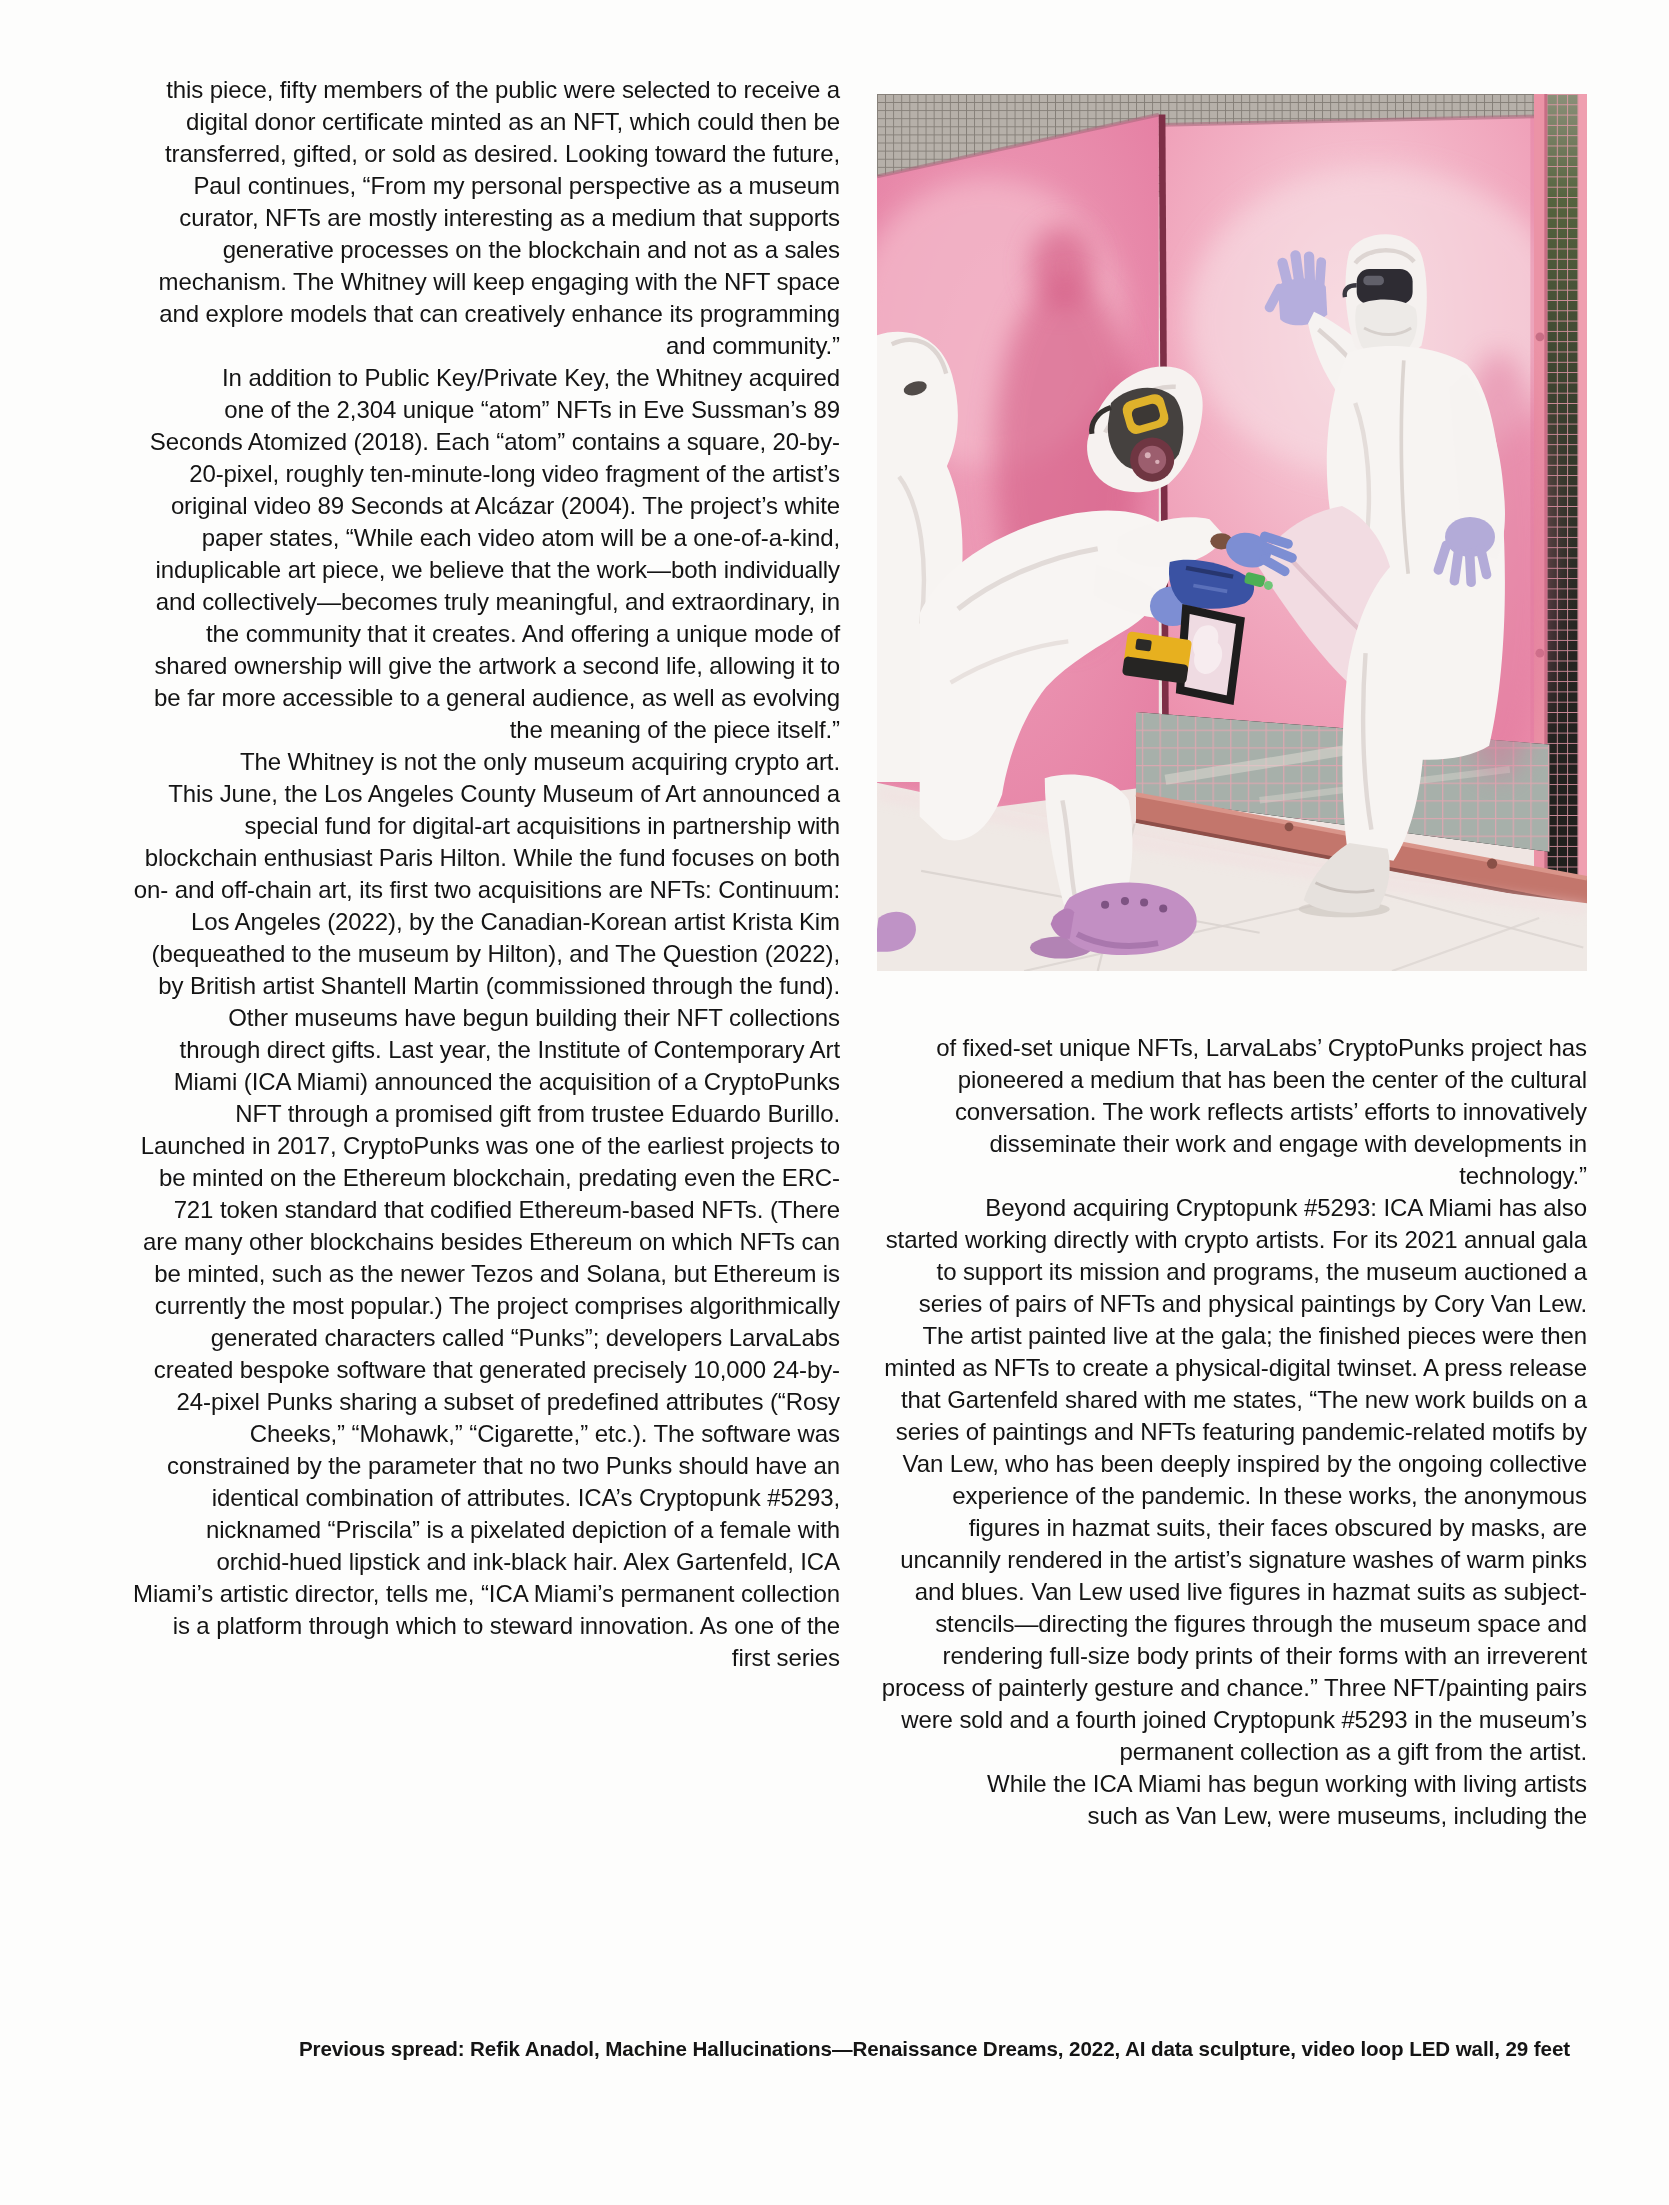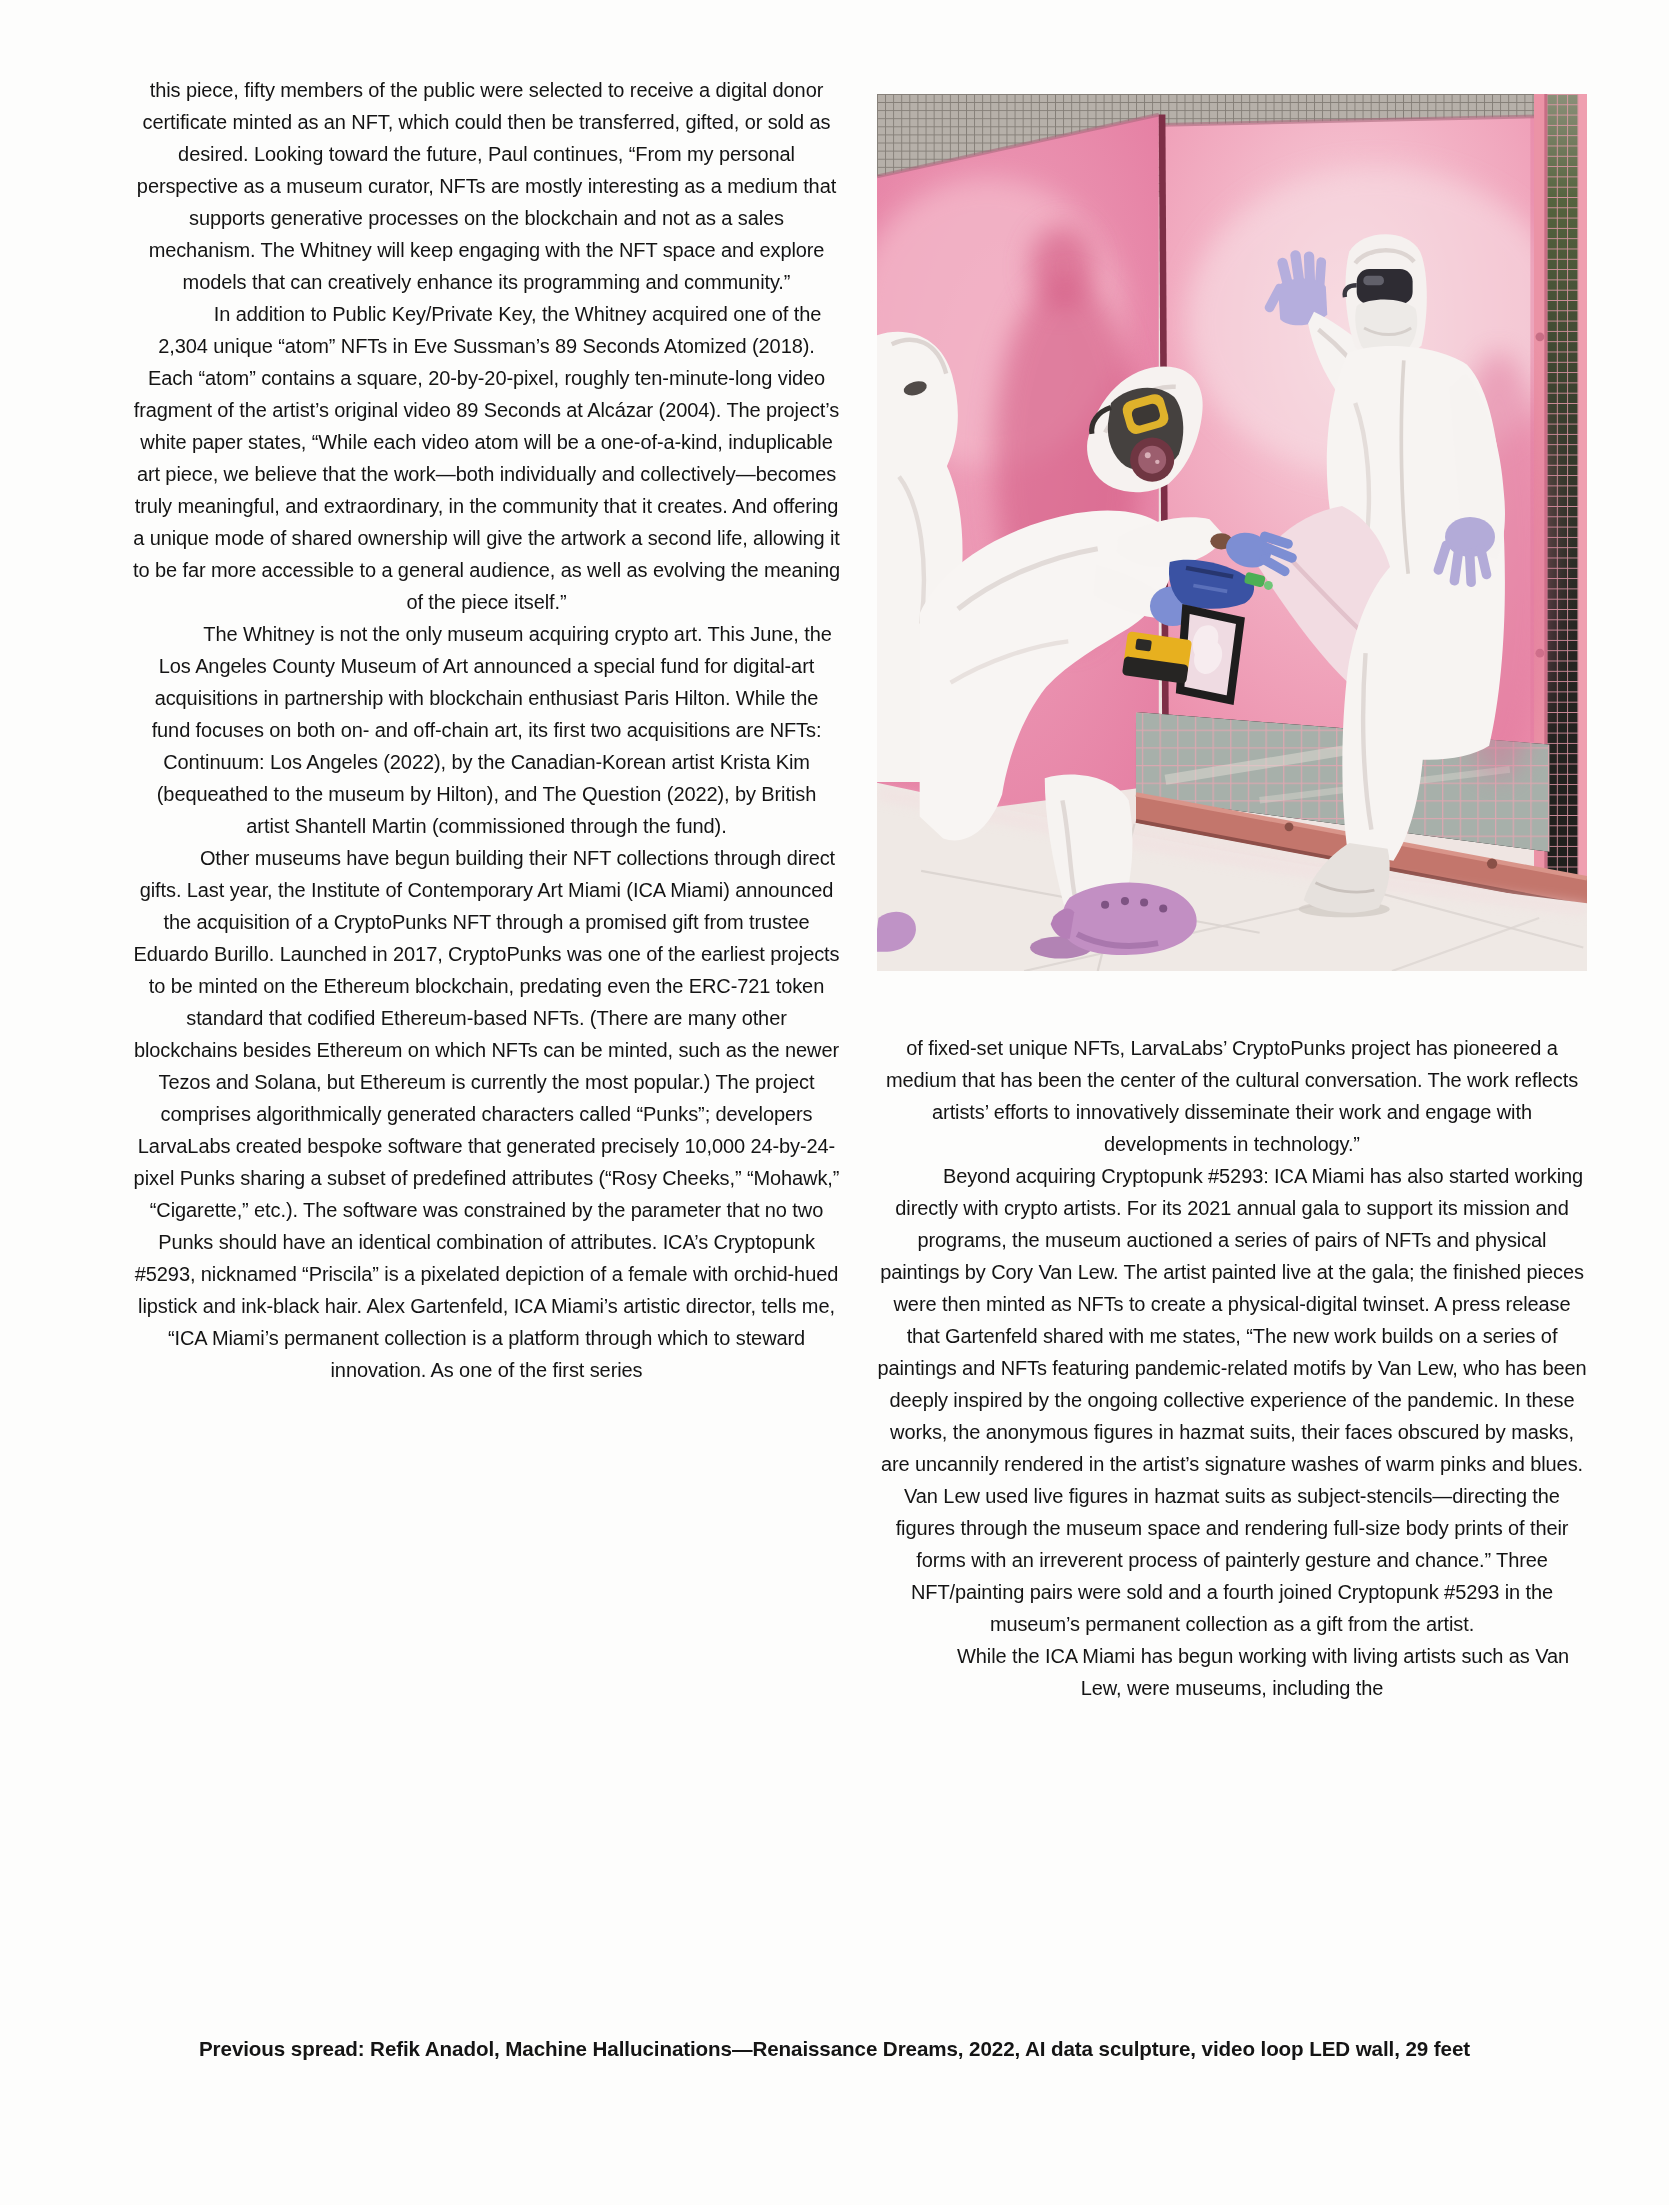--- a/index.html
+++ b/index.html
@@ -6,38 +6,38 @@
   .page{
     position:relative;
     width:1670px;height:2205px;
     background:#fdfdfc;
     font-family:"Liberation Sans", sans-serif;
     color:#141414;
     overflow:hidden;
   }
   .column{
     position:absolute;
-    font-size:20px;
+    font-size:24px;
     line-height:32px;
     letter-spacing:-0.1px;
-    text-align:center;
+    text-align:right;
   }
   .column p{margin:0;}
   .column p.ind{text-indent:62px;}
   .it{}
   .col-left{left:133px;top:74px;width:707px;}
   .col-right{left:877px;top:1032px;width:710px;}
   .photo-frame{
     position:absolute;left:877px;top:94px;width:710px;height:877px;
     overflow:hidden;
   }
   .caption{
     position:absolute;
     left:99px;top:2032px;width:1471px;
-    text-align:center;
+    text-align:right;
     font-weight:700;
     font-size:20.6px;
     line-height:33px;
     letter-spacing:-0.1px;
   }
   .caption .cap-line{white-space:nowrap;}
 </style>
 </head>
 <body>
 

